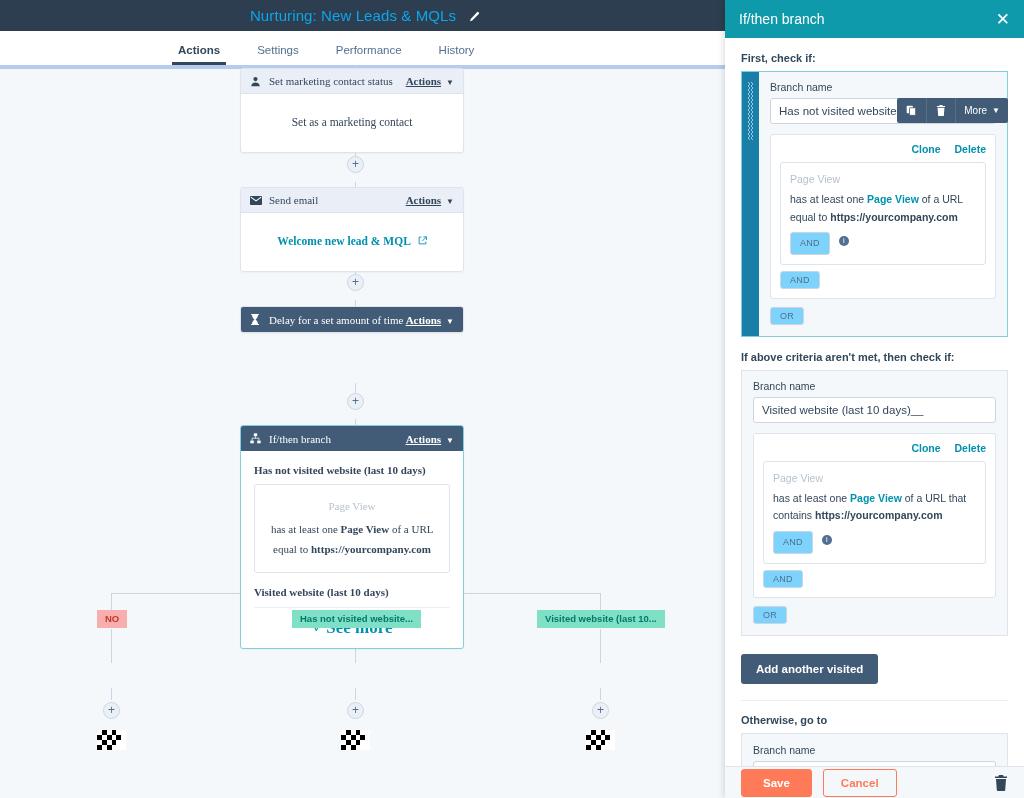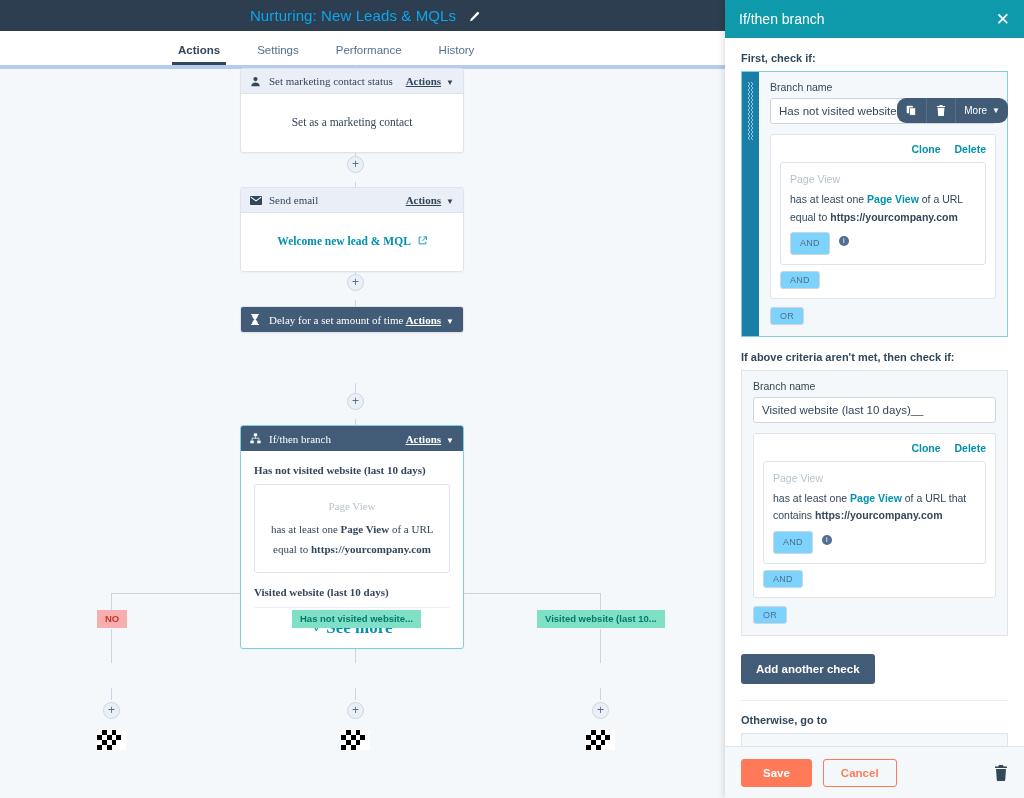--- a/index.html
+++ b/index.html
@@ -132,21 +132,21 @@
   .panel-head .pt { color: #ffffff; font-size: 14px; flex: 1; }
   .panel-close { color: #ffffff; font-size: 17px; cursor: pointer; line-height: 1; }
 
   .panel-body {
     flex: 1; overflow: hidden; padding: 14px 16px 0; position: relative;
   }
   .sec-label { font-size: 11px; font-weight: bold; color: #33475b; margin-bottom: 7px; }
 
   .mini-toolbar {
     position: absolute; right: 16px; top: 60px; height: 25px; background: #425b76;
-    display: flex; align-items: center; z-index: 6; border-radius: 9px;
+    display: flex; align-items: center; z-index: 6; border-radius: 2px;
   }
   .mini-toolbar .mb {
     display: flex; align-items: center; justify-content: center;
     height: 25px; padding: 0 9px; color: #fff; font-size: 10px; cursor: pointer;
     border-right: 1px solid #55708c;
   }
   .mini-toolbar .mb:last-child { border-right: none; padding: 0 8px; }
 
   .branch-block {
     border: 1px solid #dfe3eb; background: #f5f8fa; display: flex; margin-bottom: 4px;
@@ -201,21 +201,21 @@
     display: inline-block; background: #425b76; color: #ffffff; font-size: 11.5px;
     font-weight: bold; padding: 9px 15px; border: none; border-radius: 3px;
     cursor: pointer; font-family: "Liberation Sans", sans-serif;
   }
   .divider { border-top: 1px solid #eaf0f6; margin: 16px 0 13px; }
   .otherwise-box {
     border: 1px solid #dfe3eb; background: #f5f8fa; padding: 10px 11px;
   }
 
   .panel-foot {
-    position: absolute; left: 0; bottom: 0; width: 299px; height: 52px;
+    position: absolute; left: 0; bottom: 0; width: 299px; height: 32px;
     background: #f5f8fa; border-top: 1px solid #dfe3eb;
     display: flex; align-items: center; padding: 0 16px; z-index: 8;
   }
   .btn-save {
     background: #ff7a59; color: #ffffff; border: 1px solid #ff7a59; border-radius: 3px;
     font-size: 11.5px; font-weight: bold; padding: 7px 21px; cursor: pointer;
     font-family: "Liberation Sans", sans-serif;
   }
   .btn-cancel {
     background: transparent; color: #ff7a59; border: 1px solid #ff7a59; border-radius: 3px;
@@ -475,21 +475,21 @@
                 <span class="info-i">i</span>
               </div>
             </div>
             <span class="chip">AND</span>
           </div>
           <span class="chip or-chip">OR</span>
         </div>
       </div>
 
       
-      <button class="btn-dark" style="margin-top:14px;">Add another check</button>
+      <button class="btn-dark" style="margin-top:14px;">Add another visited</button>
 
       <div class="divider"></div>
 
       <div class="sec-label">Otherwise, go to</div>
       <div class="otherwise-box">
         <div class="fld-label">Branch name</div>
         <input class="txt-input" type="text" style="">
       </div>
     </div>
 

